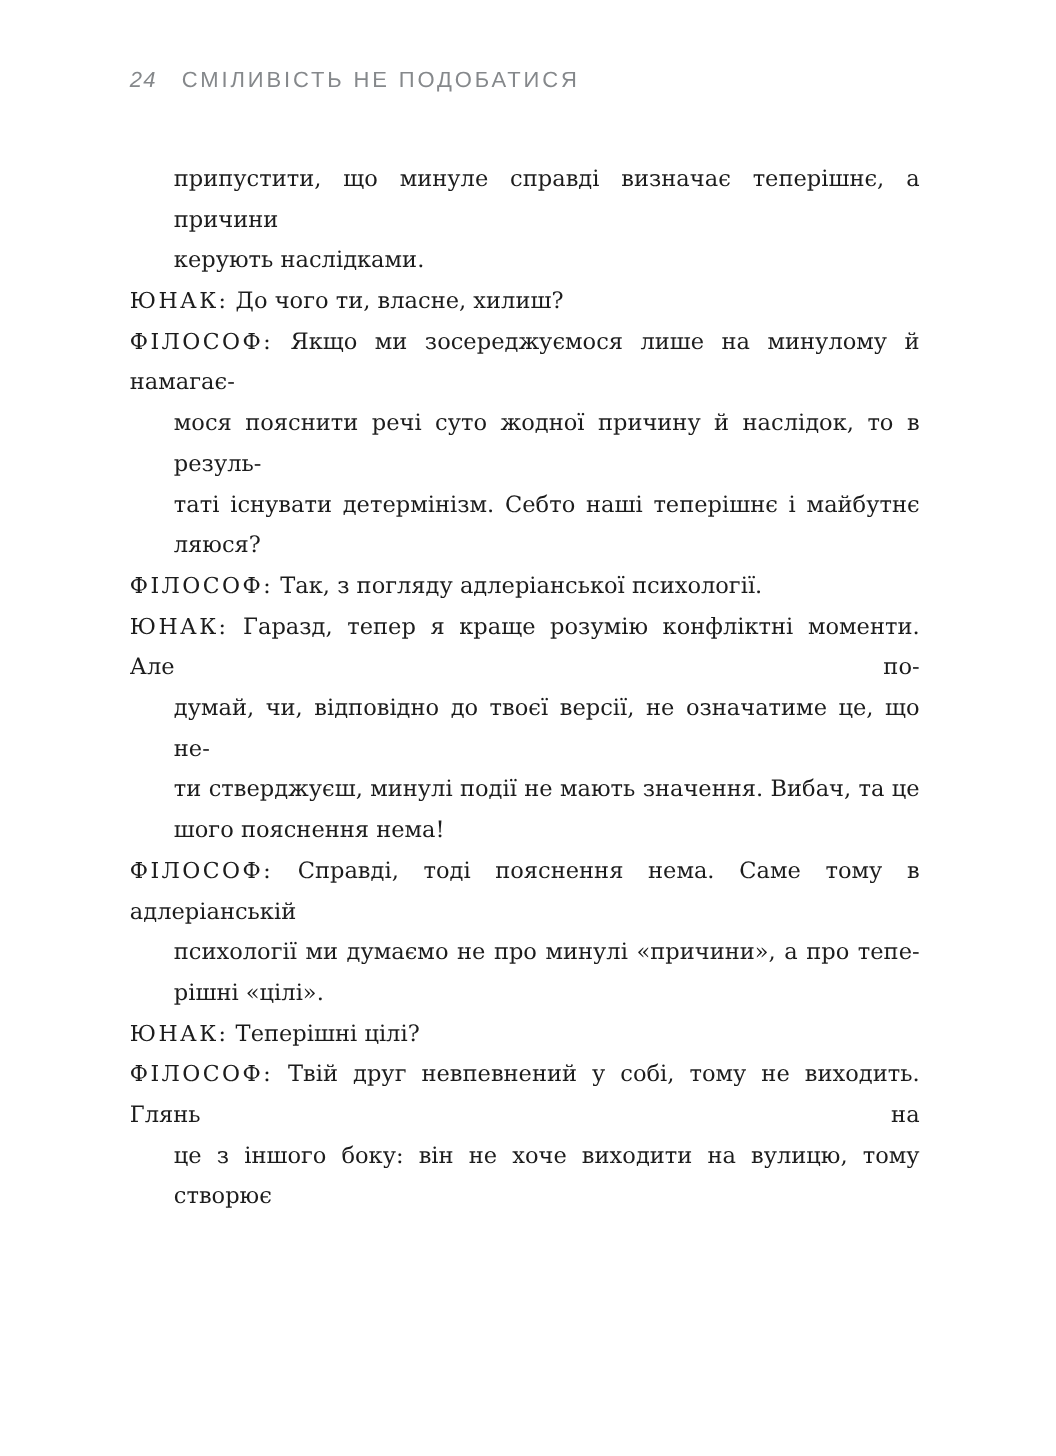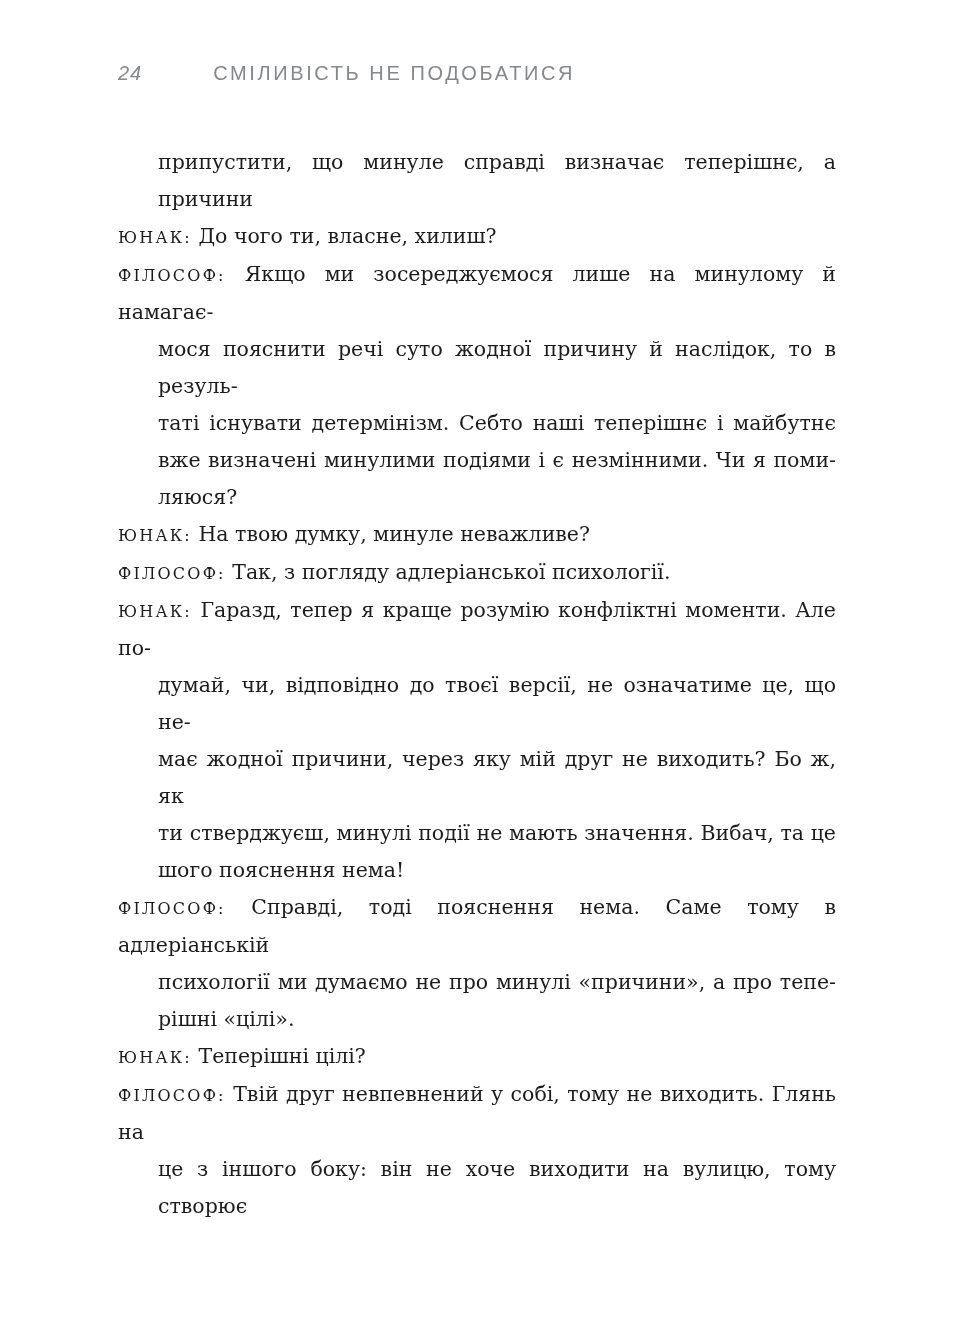--- a/index.html
+++ b/index.html
@@ -24,74 +24,69 @@
   }
   .page-number {
     display: inline-block;
     letter-spacing: 1px;
     margin-right: 23px;
     font-style: italic;
   }
   .book-title {
     display: inline-block;
     letter-spacing: 2.6px;
-    margin-left: 48px;
   }
   .dialogue {
     position: absolute;
     left: 118px; top: 144px;
     width: 718px;
     color: #1c1c1c;
     font-size: 20.5px;
     line-height: 37px;
   }
   .para { margin: 0; }
   .line { margin-left: 40px; }
   .line.lead { margin-left: 0; }
   .line.just {
     text-align: justify;
     text-align-last: justify;
   }
   .speaker {
-    font-size: 16px;
+    font-size: 20px;
     letter-spacing: 2.2px;
   }
 </style>
 </head>
 <body>
 
 <div class="page">
   <header class="page-header">
     <span class="page-number">24</span><span class="book-title">СМІЛИВІСТЬ НЕ ПОДОБАТИСЯ</span>
   </header>
 
   <main class="dialogue" id="dialogue">
       <div class="para">
         <div class="line just">припустити, що минуле справді визначає теперішнє, а причини</div>
+        <div class="line">керують наслідками.</div>
       </div>
       <div class="para">
         <div class="line lead"><span class="speaker">ЮНАК:</span> До чого ти, власне, хилиш?</div>
       </div>
       <div class="para">
         <div class="line just lead"><span class="speaker">ФІЛОСОФ:</span> Якщо ми зосереджуємося лише на минулому й намагає-</div>
         <div class="line just">мося пояснити речі суто жодної причину й наслідок, то в резуль-</div>
         <div class="line just">таті існувати детермінізм. Себто наші теперішнє і майбутнє</div>
-        <div class="line just">вже визначені минулими подіями і є незмінними. Чи я поми-</div>
         <div class="line">ляюся?</div>
-      </div>
-      <div class="para">
-        <div class="line lead"><span class="speaker">ЮНАК:</span> На твою думку, минуле неважливе?</div>
       </div>
       <div class="para">
         <div class="line lead"><span class="speaker">ФІЛОСОФ:</span> Так, з погляду адлеріанської психології.</div>
       </div>
       <div class="para">
         <div class="line just lead"><span class="speaker">ЮНАК:</span> Гаразд, тепер я краще розумію конфліктні моменти. Але по-</div>
         <div class="line just">думай, чи, відповідно до твоєї версії, не означатиме це, що не-</div>
-        <div class="line just">має жодної причини, через яку мій друг не виходить? Бо ж, як</div>
         <div class="line just">ти стверджуєш, минулі події не мають значення. Вибач, та це</div>
         <div class="line">шого пояснення нема!</div>
       </div>
       <div class="para">
         <div class="line just lead"><span class="speaker">ФІЛОСОФ:</span> Справді, тоді пояснення нема. Саме тому в адлеріанській</div>
         <div class="line just">психології ми думаємо не про минулі «причини», а про тепе-</div>
         <div class="line">рішні «цілі».</div>
       </div>
       <div class="para">
         <div class="line lead"><span class="speaker">ЮНАК:</span> Теперішні цілі?</div>

